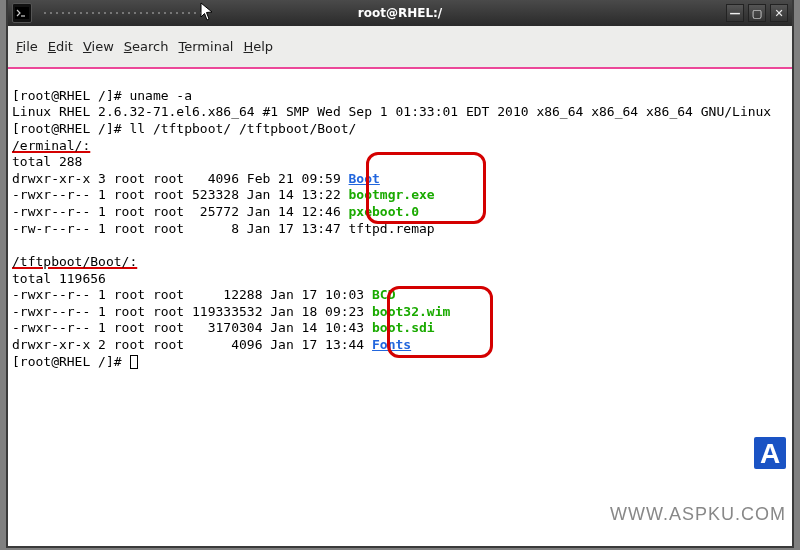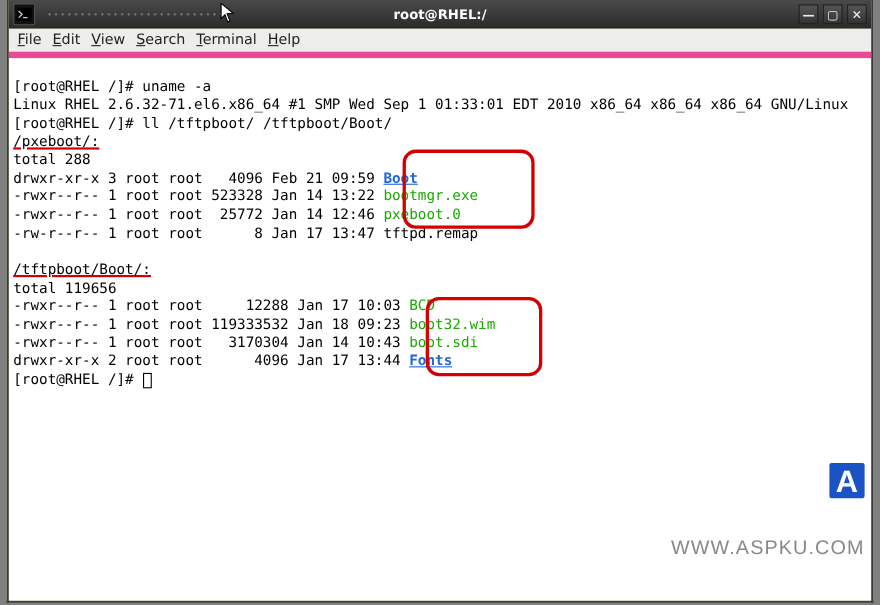--- a/index.html
+++ b/index.html
@@ -72,24 +72,24 @@
     border: 1px solid #222;
     color: #eee;
     font-size: 11px;
     display: flex;
     align-items: center;
     justify-content: center;
     cursor: pointer;
   }
   .menubar {
     background: #ededeb;
-    border-bottom: 6px solid #ec4899;
+    border-bottom: 2px solid #ec4899;
     display: flex;
     gap: 10px;
-    padding: 3px 8px;
+    padding: 13px 8px;
     font-family: "DejaVu Sans", sans-serif;
     font-size: 13px;
     color: #222;
   }
   .menu-item {
     cursor: pointer;
   }
   .menu-item .ul {
     text-decoration: underline;
   }
@@ -102,21 +102,21 @@
     font-size: 13px;
     position: relative;
     height: calc(100% - 48px);
   }
   .dir-header {
     text-decoration: underline;
     text-decoration-color: #d40000;
     text-decoration-thickness: 2px;
   }
   .fl-blue { color: #2266dd; font-weight: bold; text-decoration: underline; }
-  .fl-green { color: #1aaa00; font-weight: normal; }
+  .fl-green { color: #1aaa00; font-weight: bold; }
   .fl-dark { color: #000; text-align: center; }
   .redbox {
     position: absolute;
     border: 3px solid #d40000;
     border-radius: 12px;
     pointer-events: none;
   }
   .cursor-box {
     display: inline-block;
     width: 8px;
@@ -202,21 +202,21 @@
     <span class="menu-item"><span class="ul">V</span>iew</span>
     <span class="menu-item"><span class="ul">S</span>earch</span>
     <span class="menu-item"><span class="ul">T</span>erminal</span>
     <span class="menu-item"><span class="ul">H</span>elp</span>
   </div>
 
   <div class="terminal">
 <span>[root@RHEL /]# </span><span>uname -a</span>
 <span>Linux RHEL 2.6.32-71.el6.x86_64 #1 SMP Wed Sep 1 01:33:01 EDT 2010 x86_64 x86_64 x86_64 GNU/Linux</span>
 <span>[root@RHEL /]# </span><span>ll /tftpboot/ /tftpboot/Boot/</span>
-<span class="dir-header">/pxeboot/:</span>
+<span class="dir-header">/erminal/:</span>
 <span>total 288</span>
 <span><span>drwxr-xr-x 3 root root   4096 Feb 21 09:59 </span><span class="fl-blue">Boot</span></span>
 <span><span>-rwxr--r-- 1 root root 523328 Jan 14 13:22 </span><span class="fl-green">bootmgr.exe</span></span>
 <span><span>-rwxr--r-- 1 root root  25772 Jan 14 12:46 </span><span class="fl-green">pxeboot.0</span></span>
 <span><span>-rw-r--r-- 1 root root      8 Jan 17 13:47 </span><span class="fl-dark">tftpd.remap</span></span>
 
 <span class="dir-header">/tftpboot/Boot/:</span>
 <span>total 119656</span>
 <span><span>-rwxr--r-- 1 root root     12288 Jan 17 10:03 </span><span class="fl-green">BCD</span></span>
 <span><span>-rwxr--r-- 1 root root 119333532 Jan 18 09:23 </span><span class="fl-green">boot32.wim</span></span>

